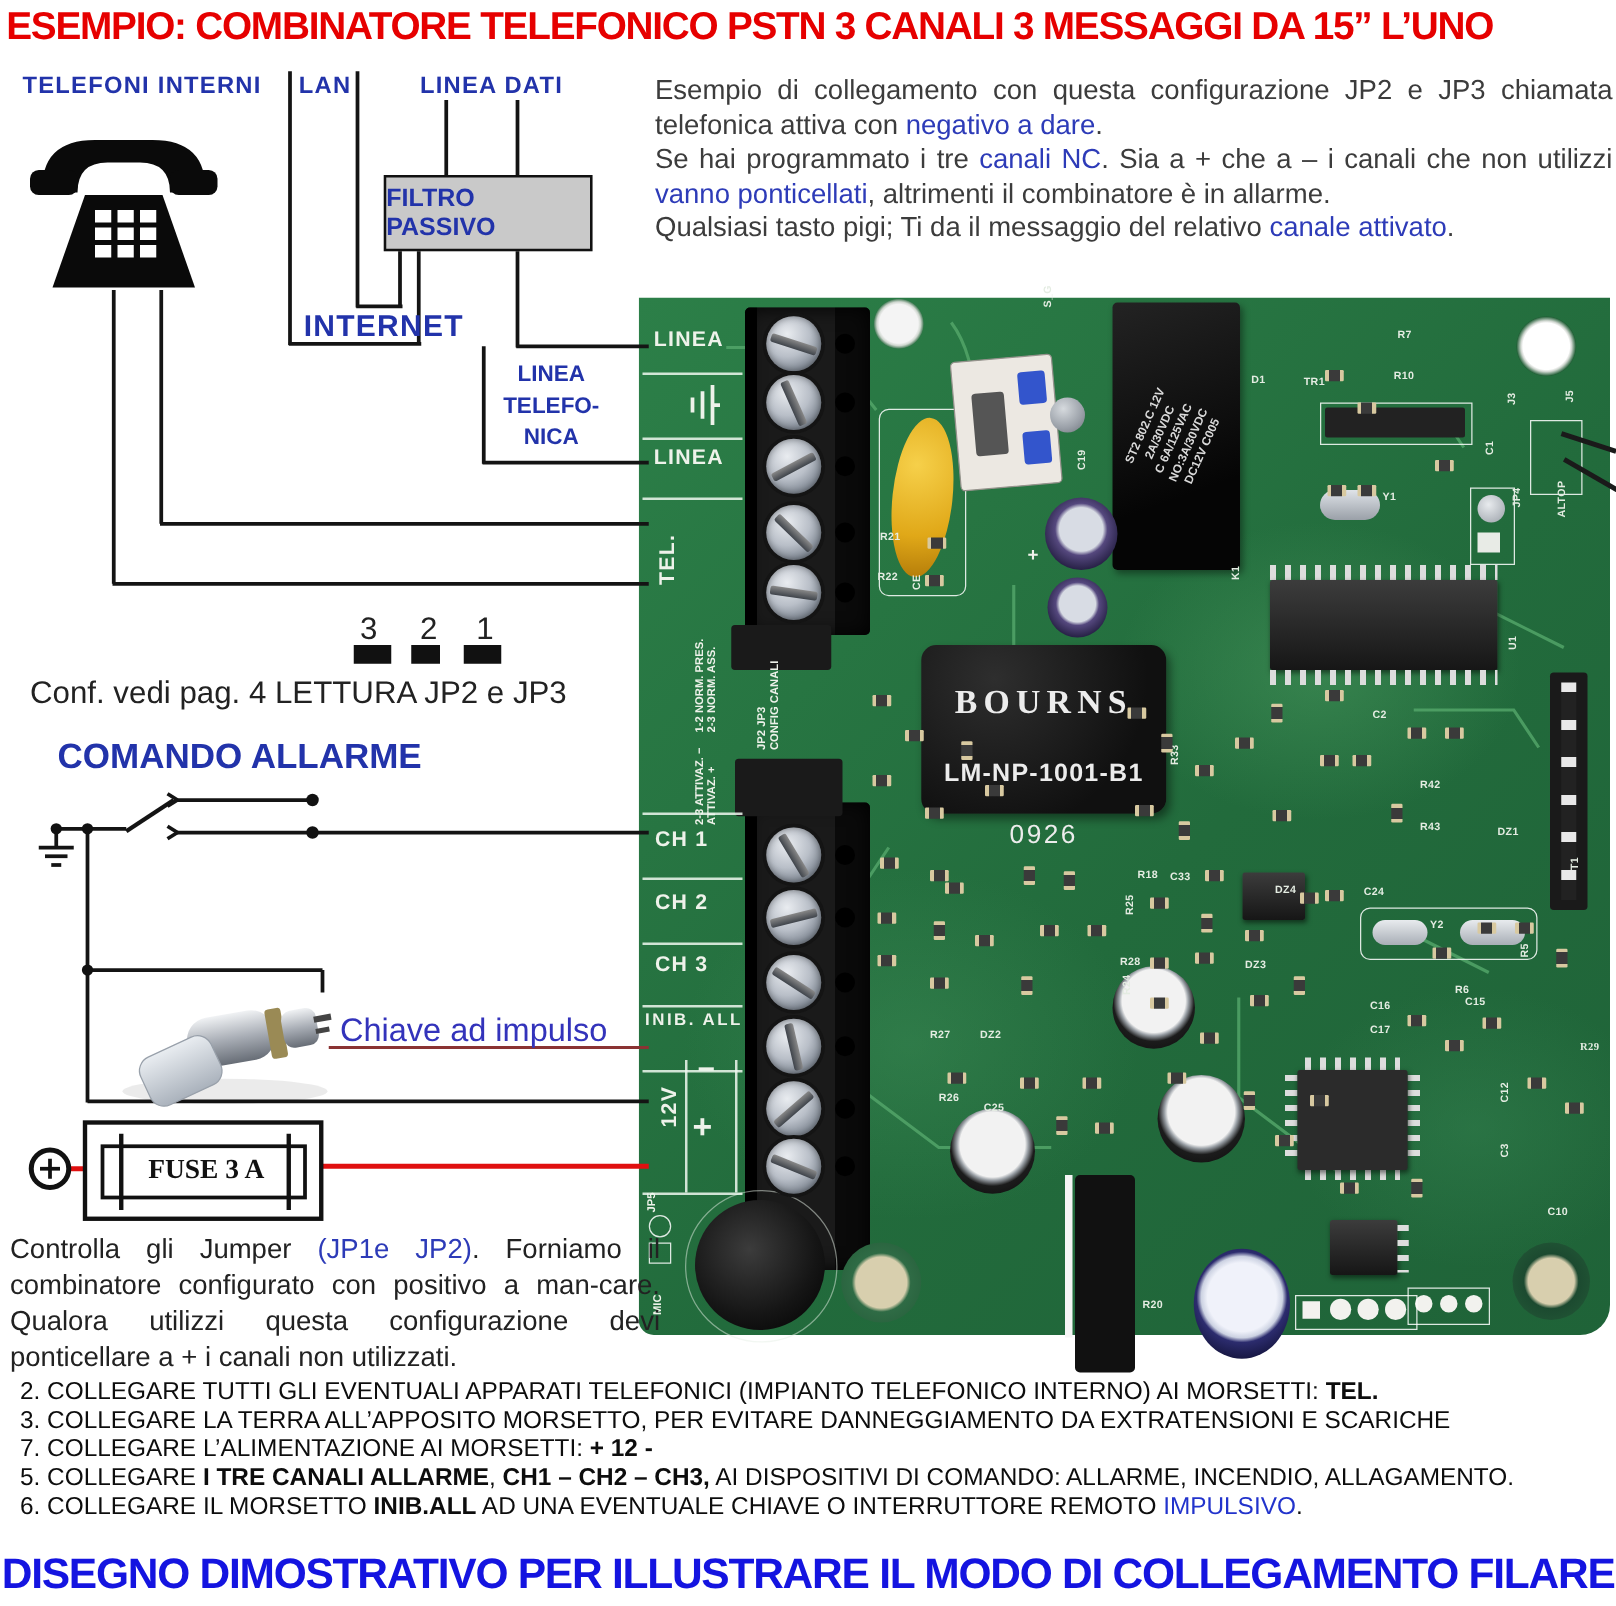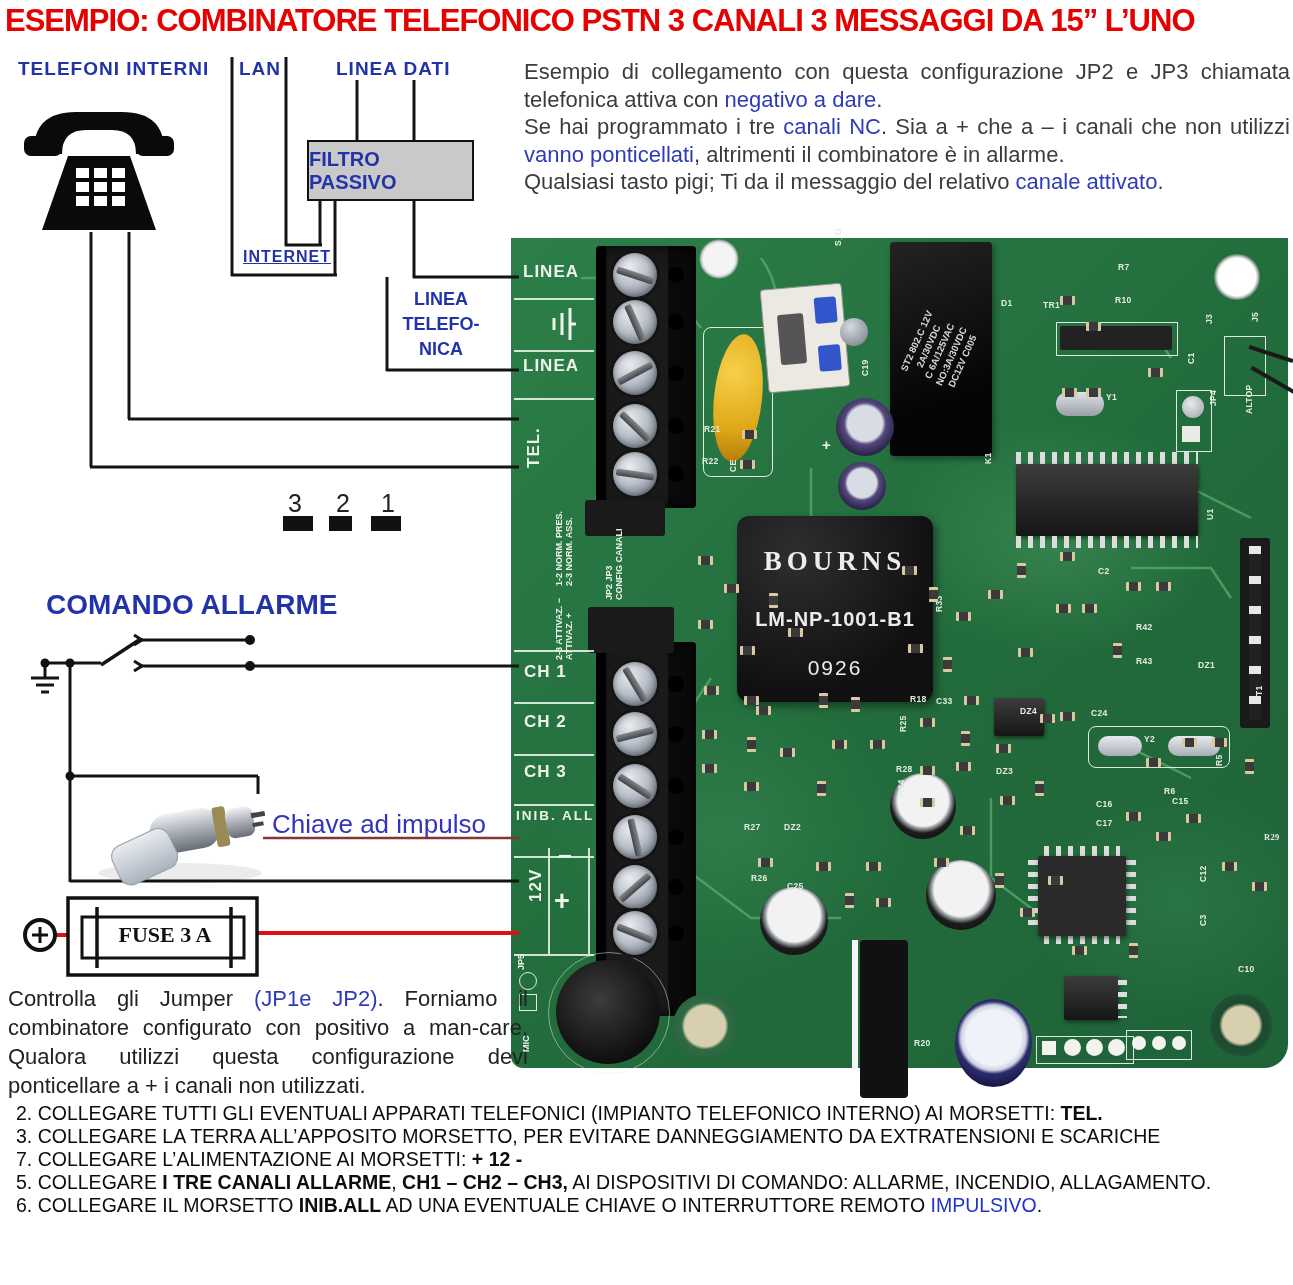--- a/index.html
+++ b/index.html
@@ -15,21 +15,21 @@
   .intro{left:524px;top:58px;width:766px;font-size:22px;line-height:27.5px;color:#3c3c3c;
          text-align:justify;}
   .blue{color:#2d3bb8;}
   
   .dlbl{color:#2233aa;font-weight:bold;}
   .lbl-telefoni{left:18px;top:58px;font-size:19px;letter-spacing:1px;}
   .lbl-lan{left:239px;top:58px;font-size:19px;letter-spacing:1px;}
   .lbl-lineadati{left:336px;top:58px;font-size:19px;letter-spacing:1px;}
   .filtro-box{left:307px;top:140px;width:163px;height:57px;background:#c9c9c9;border:2px solid #111;
               display:flex;align-items:center;justify-content:center;font-size:20px;font-weight:bold;color:#2233aa;}
-  .lbl-internet{left:243px;top:248px;font-size:16px;letter-spacing:1px;text-decoration:underline;}
+  .lbl-internet{left:243px;top:248px;font-size:24px;letter-spacing:1px;}
   .lbl-lineatel{left:396px;top:287px;width:90px;text-align:center;font-size:18px;line-height:25px;}
   .lbl-conf{left:24px;top:540px;font-size:25px;color:#222;}
   .num{font-size:25px;color:#222;}
   .lbl-comando{left:46px;top:589px;font-size:28px;}
   .lbl-chiave{left:272px;top:809px;font-size:26px;color:#3333bb;font-weight:normal;}
   .fuse-label{left:100px;top:922px;width:130px;text-align:center;font-family:"Liberation Serif",serif;
               font-size:22px;font-weight:bold;color:#111;}
   .note{left:8px;top:984px;width:520px;font-size:22px;line-height:29px;color:#222;text-align:justify;}
   
   .instr{left:16px;top:1102px;width:1274px;}
@@ -64,21 +64,21 @@
          background:radial-gradient(circle at 38% 32%,#e9ecf0,#b9bfc8 45%,#868e99 72%,#596068 100%);
          box-shadow:0 0 0 3px #141414, inset 0 0 6px rgba(0,0,0,.4);}
   .slot{position:absolute;left:3px;right:3px;top:19px;height:7px;border-radius:2px;
         background:linear-gradient(#888,#3f444b);}
   .thole{position:absolute;width:16px;height:16px;border-radius:50%;background:#000;}
   
   .relay{left:890px;top:242px;width:102px;height:214px;border-radius:4px;overflow:hidden;
          background:linear-gradient(160deg,#232323,#050505 70%);box-shadow:2px 3px 6px rgba(0,0,0,.4);}
   .relay-txt{position:absolute;left:-30px;top:78px;width:160px;transform:rotate(-66deg);
              text-align:center;font-size:9.5px;line-height:12.5px;font-weight:bold;color:#d9d9d9;}
-  .bourns{left:737px;top:516px;width:196px;height:186px;border-radius:12px;
+  .bourns{left:737px;top:516px;width:196px;height:135px;border-radius:12px;
           background:radial-gradient(circle at 30% 20%,#2e2e2e,#101010 70%);
           box-shadow:3px 4px 8px rgba(0,0,0,.45);text-align:center;color:#ececec;}
   .bourns .b1{position:absolute;left:0;right:0;top:30px;font-family:"Liberation Serif",serif;
               font-size:27px;font-weight:bold;letter-spacing:5px;}
   .bourns .b2{position:absolute;left:0;right:0;top:92px;font-size:20px;font-weight:bold;letter-spacing:1px;}
   .bourns .b3{position:absolute;left:0;right:0;top:140px;font-size:21px;letter-spacing:2px;}
   .ycap{left:714px;top:334px;width:48px;height:128px;border-radius:50%;transform:rotate(6deg);
         background:radial-gradient(circle at 35% 30%,#f6d04a,#e0a818 60%,#b07808);}
   .ybox{left:703px;top:327px;width:68px;height:148px;border:1.5px solid rgba(255,255,255,.8);border-radius:8px;}
   .trimmer{left:764px;top:286px;width:80px;height:102px;background:#ece8e2;border:1px solid #95928c;
@@ -349,20 +349,21 @@
   <span class="abs dlbl lbl-lan">LAN</span>
   <span class="abs dlbl lbl-lineadati">LINEA DATI</span>
   <div class="abs filtro-box">FILTRO PASSIVO</div>
   <span class="abs dlbl lbl-internet">INTERNET</span>
   <div class="abs dlbl lbl-lineatel">
     <span>LINEA</span><br><span>TELEFO-</span><br><span>NICA</span>
   </div>
   <span class="abs num" style="left:288px;top:489px;">3</span>
   <span class="abs num" style="left:336px;top:489px;">2</span>
   <span class="abs num" style="left:381px;top:489px;">1</span>
+  <span class="abs lbl-conf">Conf. vedi pag. 4  LETTURA JP2 e JP3</span>
   <span class="abs dlbl lbl-comando">COMANDO ALLARME</span>
   <span class="abs lbl-chiave">Chiave ad impulso</span>
   <span class="abs fuse-label">FUSE 3 A</span>
   <div class="abs note">
     <span>Controlla gli Jumper </span><span class="blue">(JP1e JP2)</span><span>. Forniamo il combinatore configurato con positivo a man-care. Qualora utilizzi questa configurazione devi ponticellare a + i canali non utilizzati.</span>
   </div>
 
   <div class="abs intro">
     <div><span>Esempio di collegamento con questa configurazione JP2 e JP3 chiamata telefonica attiva con </span><span class="blue">negativo a dare</span><span>.</span></div>
     <div><span>Se hai programmato i tre </span><span class="blue">canali NC</span><span>. Sia a + che a – i canali che non utilizzi </span><span class="blue">vanno ponticellati</span><span>, altrimenti il combinatore è in allarme.</span></div>
@@ -370,20 +371,21 @@
   </div>
 
   <div class="abs instr">
       <div class="instr-line"><span class="seg-p">2. COLLEGARE TUTTI GLI EVENTUALI APPARATI TELEFONICI (IMPIANTO TELEFONICO INTERNO) AI MORSETTI: </span><span class="seg-b">TEL.</span></div>
       <div class="instr-line"><span class="seg-p">3. COLLEGARE LA TERRA ALL’APPOSITO MORSETTO, PER EVITARE DANNEGGIAMENTO DA EXTRATENSIONI E SCARICHE</span></div>
       <div class="instr-line"><span class="seg-p">7. COLLEGARE L’ALIMENTAZIONE AI MORSETTI: </span><span class="seg-b">+  12   -</span></div>
       <div class="instr-line"><span class="seg-p">5. COLLEGARE </span><span class="seg-b">I TRE CANALI ALLARME</span><span class="seg-p">, </span><span class="seg-b">CH1 – CH2 – CH3,</span><span class="seg-p"> AI DISPOSITIVI DI COMANDO: ALLARME, INCENDIO, ALLAGAMENTO.</span></div>
       <div class="instr-line"><span class="seg-p">6. COLLEGARE IL MORSETTO </span><span class="seg-b">INIB.ALL</span><span class="seg-p"> AD UNA EVENTUALE CHIAVE O INTERRUTTORE REMOTO </span><span class="seg-u">IMPULSIVO</span><span class="seg-p">.</span></div>
     </div>
 
+  <div class="abs banner">DISEGNO DIMOSTRATIVO PER ILLUSTRARE IL MODO DI COLLEGAMENTO FILARE</div>
 
 <span class="ref rot" style="left: 833px; top: 246px;">S_G</span>
     <span class="ref rot" style="left: 728px; top: 472px;">CE</span>
     <span class="ref" style="left: 704px; top: 424px;">R21</span>
     <span class="ref" style="left: 702px; top: 456px;">R22</span>
     <span class="ref rot" style="left: 860px; top: 376px;">C19</span>
     <span class="ref rot" style="left: 983px; top: 464px;">K1</span>
     <span class="ref" style="left: 1001px; top: 298px;">D1</span>
     <span class="ref" style="left: 1043px; top: 300px;">TR1</span>
     <span class="ref" style="left: 1118px; top: 262px;">R7</span>

